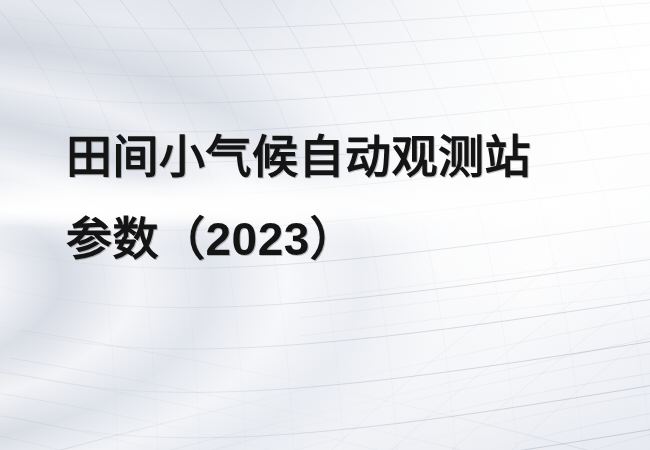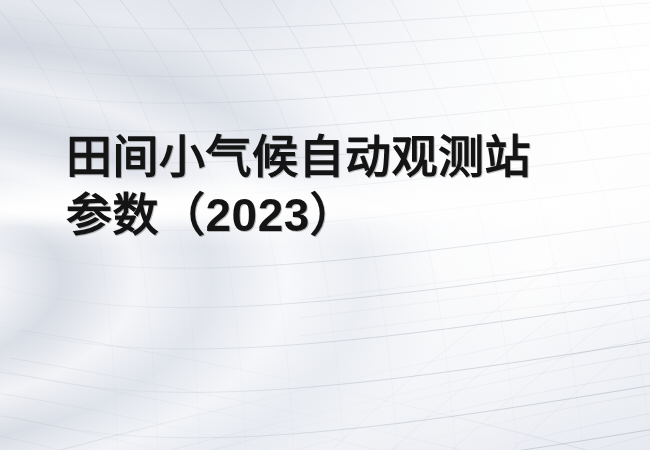--- a/index.html
+++ b/index.html
@@ -121,20 +121,21 @@
     white-space: nowrap;
     text-shadow: 1px 1px 0 rgba(0,0,0,0.25);
   }
   #title-line-1 {
     font-size: 46px;
     line-height: 58px;
   }
   #title-line-2 {
     font-size: 46px;
     line-height: 58px;
+    margin-top: 24px;
   }
 </style>
 </head>
 <body>
 
 <div id="slide">
 
   <div class="bg-layer bg-base"></div>
   <div class="bg-layer bg-funnel"></div>
   <div class="bg-layer bg-ribbons"></div>

